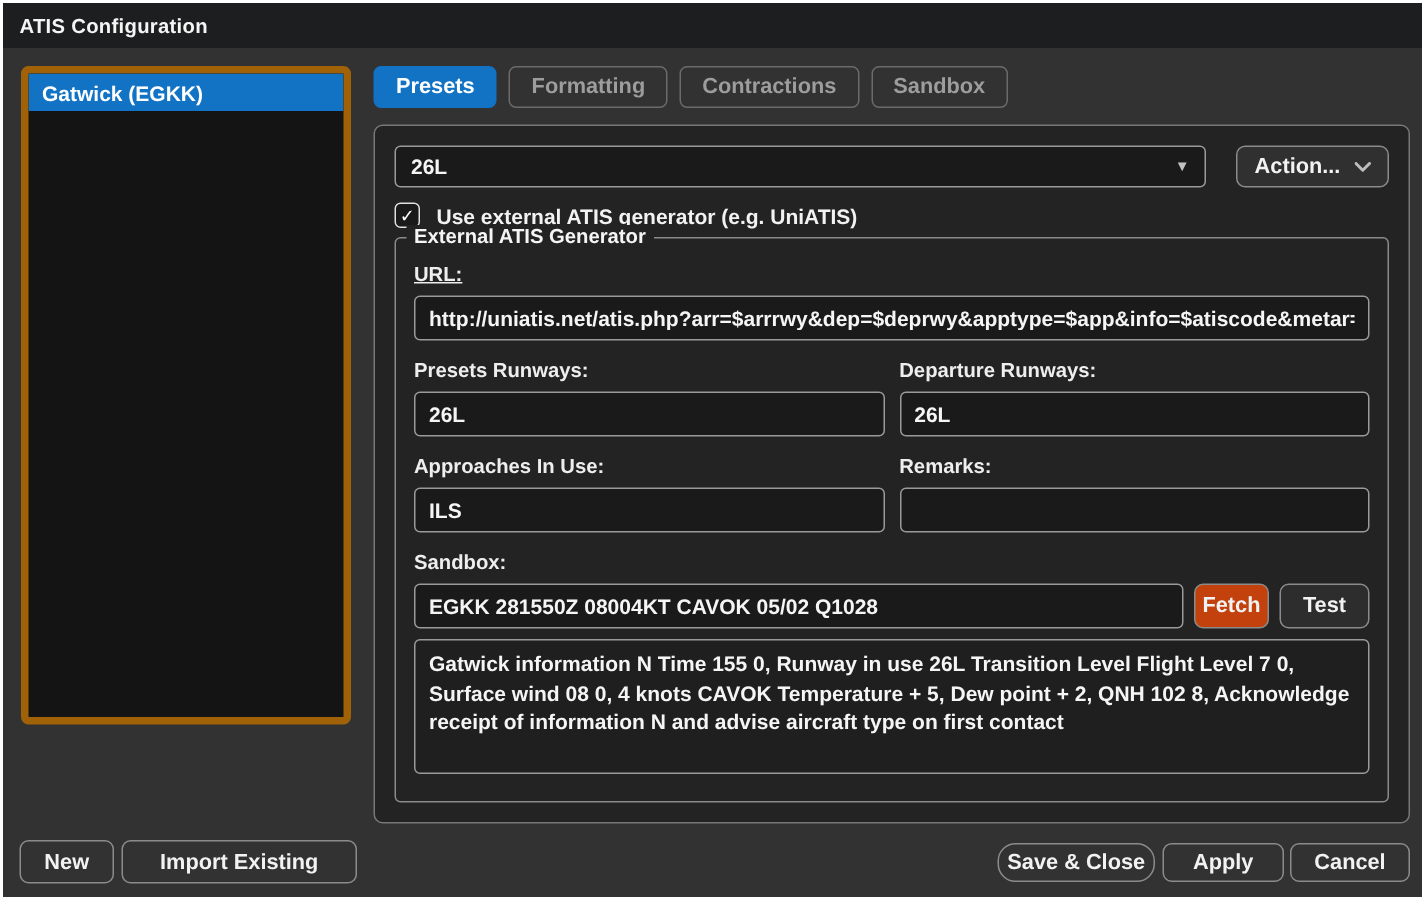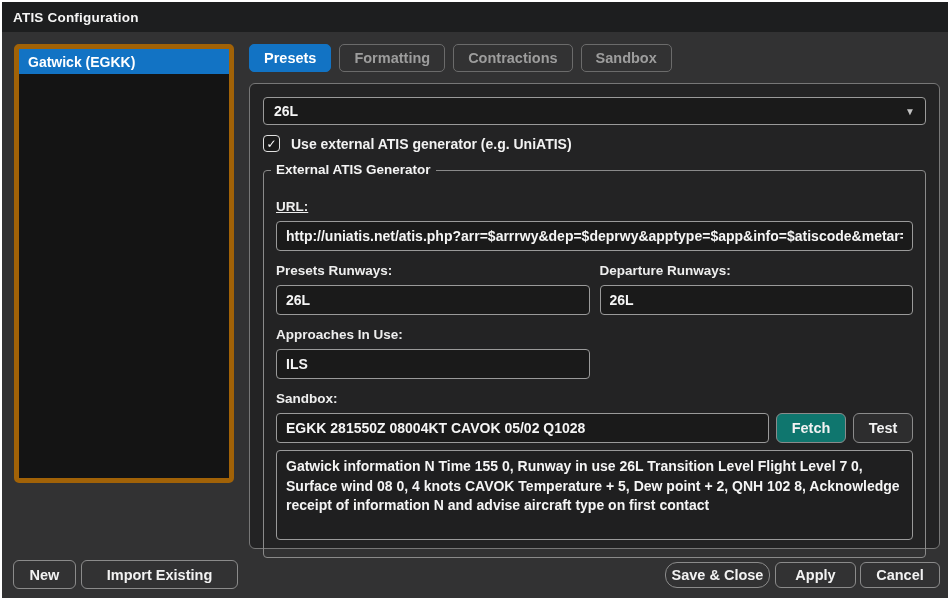--- a/index.html
+++ b/index.html
@@ -73,42 +73,42 @@
   }
   .checkbox {
     width: 17px; height: 17px; background: #1a1a1a; border: 1.5px solid #e0e0e0; border-radius: 4px;
     display: flex; align-items: center; justify-content: center;
     color: #ffffff; font-size: 12px; font-weight: 700;
   }
   .checkbox-label { color: #f2f2f2; font-size: 14px; font-weight: 600; }
 
   
   .groupbox {
-    margin-top: 17px; border: 1px solid #8a8a8a; border-radius: 4px;
-    padding: 12px 12px 13px 12px; position: relative;
+    margin-top: 5px; border: 1px solid #8a8a8a; border-radius: 4px;
+    padding: 0 12px 13px 12px; position: relative;
   }
   .groupbox-legend {
     position: absolute; top: -9px; left: 7px; background: #232324; padding: 0 5px;
     color: #f5f5f5; font-size: 13.5px; font-weight: 700;
   }
 
   .lbl { margin: 12px 0 7px 0; color: #eeeeee; font-size: 13.5px; font-weight: 600; }
   .lbl.first { margin-top: 16px; text-decoration: underline; }
 
   .text-input {
     width: 100%; height: 30px; background: #1a1a1a; border: 1px solid #9a9a9a; border-radius: 4px;
     color: #f5f5f5; font-family: inherit; font-size: 14px; font-weight: 600;
     padding: 0 9px; outline: none;
   }
 
   .grid2 { display: grid; grid-template-columns: 1fr 1fr; column-gap: 10px; }
 
   .sandbox-row { display: flex; gap: 7px; }
   .sandbox-row .text-input { flex: 1; }
-  .btn-fetch { width: 70px; height: 30px; background: #0f766e; }
+  .btn-fetch { width: 50px; height: 30px; background: #c2410c; }
   .btn-test  { width: 60px; height: 30px; background: #2d2d2e; }
 
   .result-area {
     margin-top: 7px; width: 100%; height: 90px; resize: none;
     background: #1f1f20; border: 1px solid #9a9a9a; border-radius: 4px;
     color: #f5f5f5; font-family: inherit; font-size: 14px; font-weight: 600;
     line-height: 19.5px; padding: 6px 9px; outline: none; overflow: hidden;
   }
 
   .chev { stroke: #bdbdbd; stroke-width: 2; fill: none; stroke-linecap: round; stroke-linejoin: round; }
@@ -138,20 +138,26 @@
     <div class="tab">Sandbox</div>
   </div>
 
   <div class="panel">
 
     <div class="row-top">
       <div class="select">
         <span class="sel-value">26L</span>
         <span class="sel-arrow">▼</span>
       </div>
+      <button class="btn btn-action">
+        <span>Action...</span>
+        <svg class="chev" width="11" height="7" viewBox="0 0 11 7">
+            <polyline points="1,1 5.5,5.5 10,1"></polyline>
+          </svg>
+      </button>
     </div>
 
     <div class="checkbox-row">
       <span class="checkbox">✓</span>
       <span class="checkbox-label">Use external ATIS generator (e.g. UniATIS)</span>
     </div>
 
     <div class="groupbox">
       <span class="groupbox-legend">External ATIS Generator</span>
 
@@ -163,20 +169,24 @@
           <div class="lbl">Presets Runways:</div>
           <input class="text-input" type="text" value="26L" style="">
         </div>
         <div>
           <div class="lbl">Departure Runways:</div>
           <input class="text-input" type="text" value="26L" style="">
         </div>
         <div>
           <div class="lbl">Approaches In Use:</div>
           <input class="text-input" type="text" value="ILS" style="">
+        </div>
+        <div>
+          <div class="lbl">Remarks:</div>
+          <input class="text-input" type="text" value="" style="">
         </div>
       </div>
 
       <div class="lbl">Sandbox:</div>
       <div class="sandbox-row">
         <input class="text-input" type="text" value="EGKK 281550Z 08004KT CAVOK 05/02 Q1028" style="">
         <button class="btn btn-fetch">Fetch</button>
         <button class="btn btn-test">Test</button>
       </div>
 

